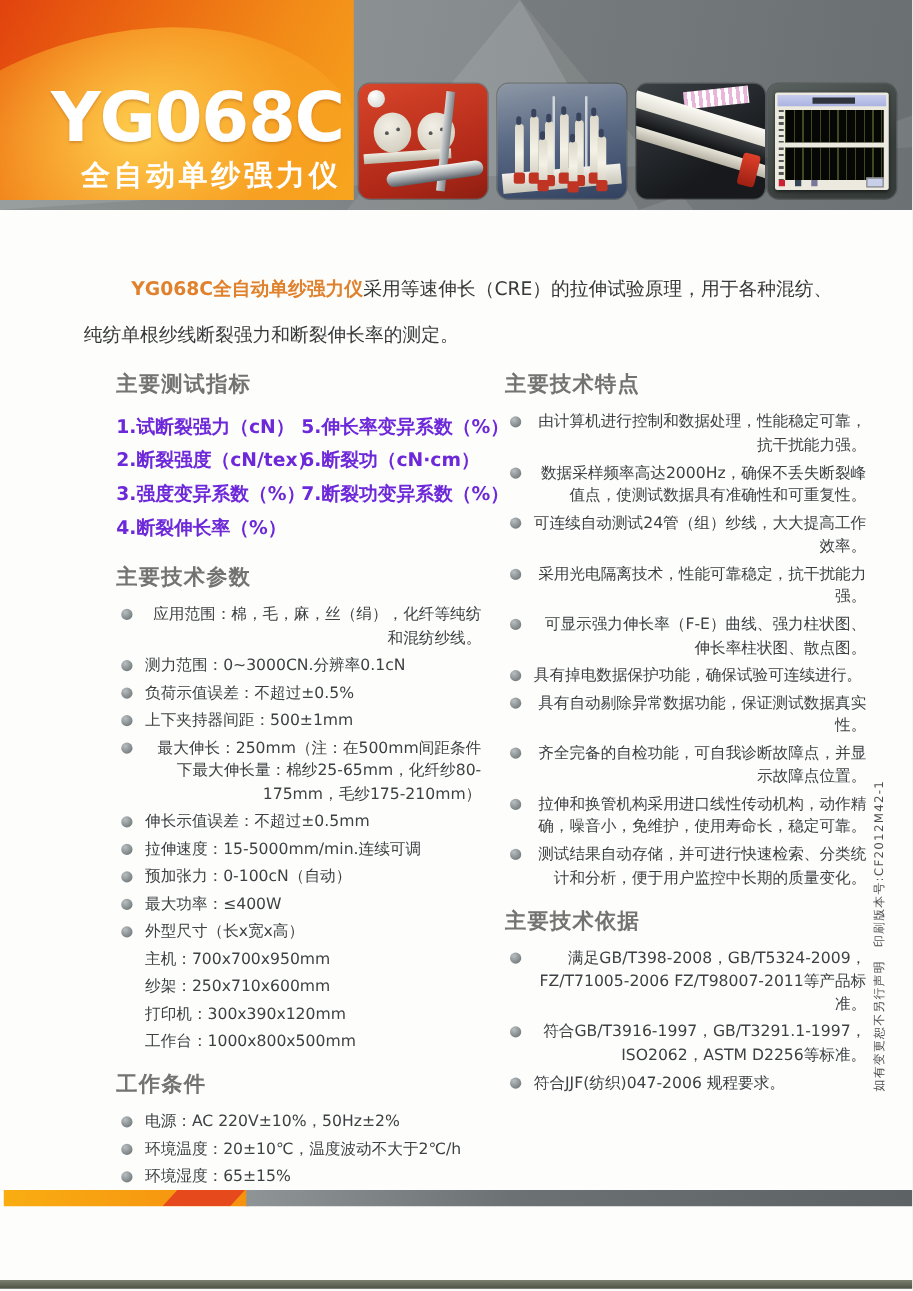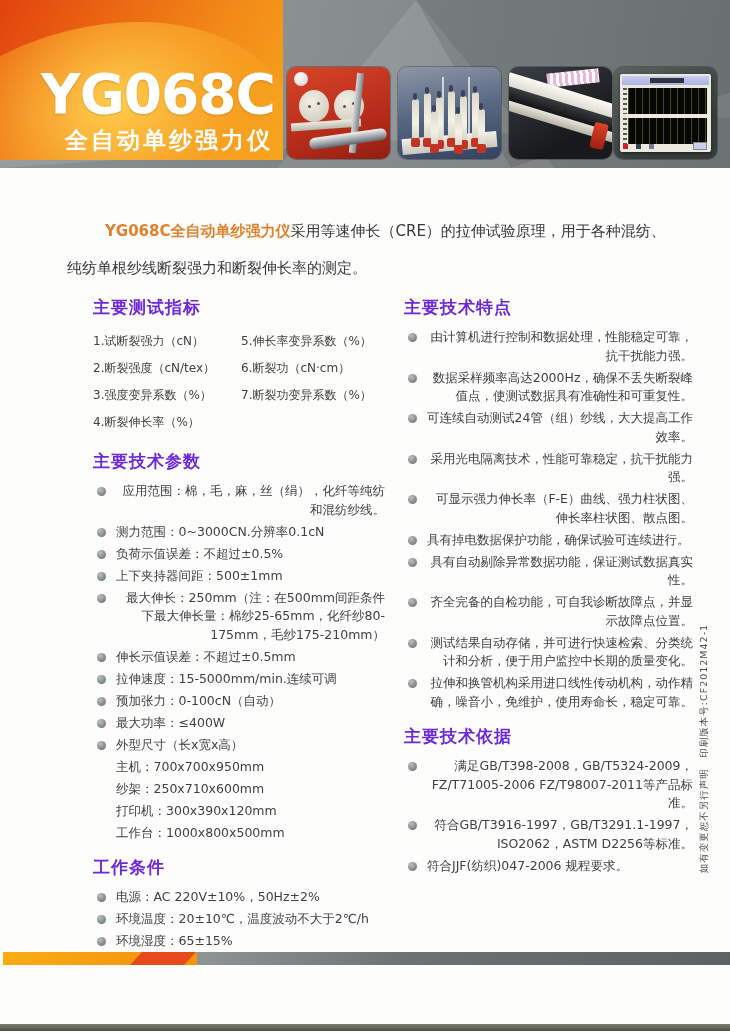--- a/index.html
+++ b/index.html
@@ -82,25 +82,25 @@
   .sw-btn{position:absolute;right:1px;bottom:0;width:12px;height:6px;background:#c8cfe8;border:1px solid #888;}
 
   
   .intro{position:absolute;top:198px;left:67px;width:606px;font-size:15px;line-height:37px;
     color:#38393b;text-indent:38px;font-weight:500;}
   .intro .hl{color:#e0822d;font-weight:700;}
 
   .columns{position:absolute;top:284px;left:93px;width:600px;display:flex;gap:19px;}
   .col{width:292px;}
   .col.right{width:289px;}
-  h2.sec-title{font-size:17px;font-weight:700;color:#6d28d9;margin:12px 0 9px;letter-spacing:1px;}
+  h2.sec-title{font-size:17px;font-weight:700;color:#737373;margin:12px 0 9px;letter-spacing:1px;}
   .sec{margin-bottom:14px;}
 
   .ind-grid{display:grid;grid-template-columns:146px 1fr;column-gap:2px;}
-  .ind-cell{font-size:12px;color:#404040;line-height:27px;white-space:nowrap;}
+  .ind-cell{font-size:15px;color:#6d28d9;line-height:27px;white-space:nowrap;font-weight:bold;}
 
   .blist{margin:0;padding:0;list-style:none;}
   .bullet-item{display:flex;margin:0 0 3.5px;text-align:right;}
   .bullet-icon{flex:0 0 9px;width:9px;height:9px;margin:5px 10px 0 4px;border-radius:50%;
     background:radial-gradient(circle at 35% 30%,#b9bfc1,#848b8d 60%,#5f6668);}
   .bullet-hidden{visibility:hidden;}
   .b-text{font-size:12.5px;line-height:18.5px;color:#3e4144;}
 
   
   .side-note{position:absolute;left:554px;top:742px;width:300px;text-align:center;
@@ -347,26 +347,26 @@
               <span class="b-text">具有自动剔除异常数据功能，保证测试数据真实性。</span>
             </li>
 
             <li class="bullet-item">
               <span class="bullet-icon"></span>
               <span class="b-text">齐全完备的自检功能，可自我诊断故障点，并显示故障点位置。</span>
             </li>
 
             <li class="bullet-item">
               <span class="bullet-icon"></span>
+              <span class="b-text">拉伸和换管机构采用进口线性传动机构，动作精确，噪音小，免维护，使用寿命长，稳定可靠。</span>
+            </li>
+
+            <li class="bullet-item">
+              <span class="bullet-icon"></span>
               <span class="b-text">测试结果自动存储，并可进行快速检索、分类统计和分析，便于用户监控中长期的质量变化。</span>
-            </li>
-
-            <li class="bullet-item">
-              <span class="bullet-icon"></span>
-              <span class="b-text">拉伸和换管机构采用进口线性传动机构，动作精确，噪音小，免维护，使用寿命长，稳定可靠。</span>
             </li>
           </ul>
       </div>
 
       <div class="sec">
         <h2 class="sec-title">主要技术依据</h2>
         <ul class="blist">
 
             <li class="bullet-item">
               <span class="bullet-icon"></span>

